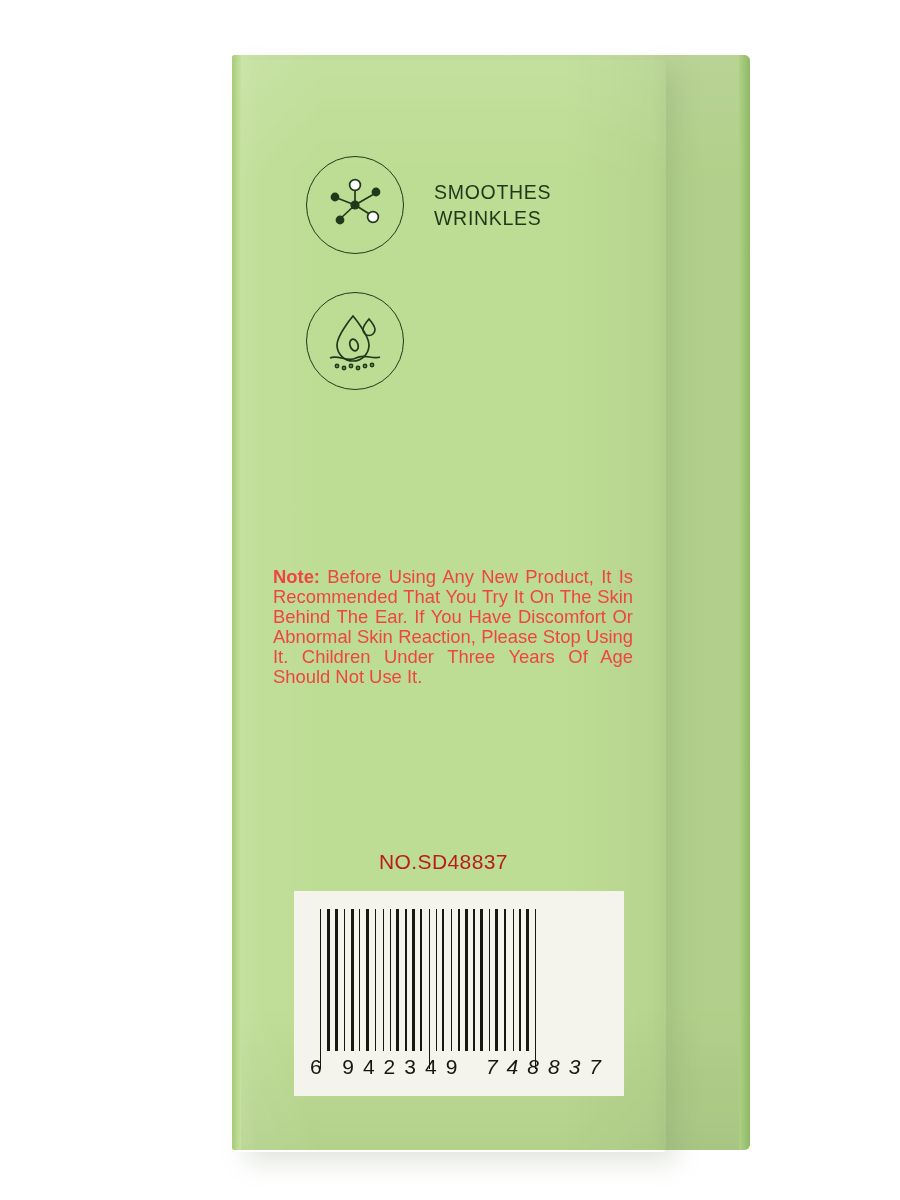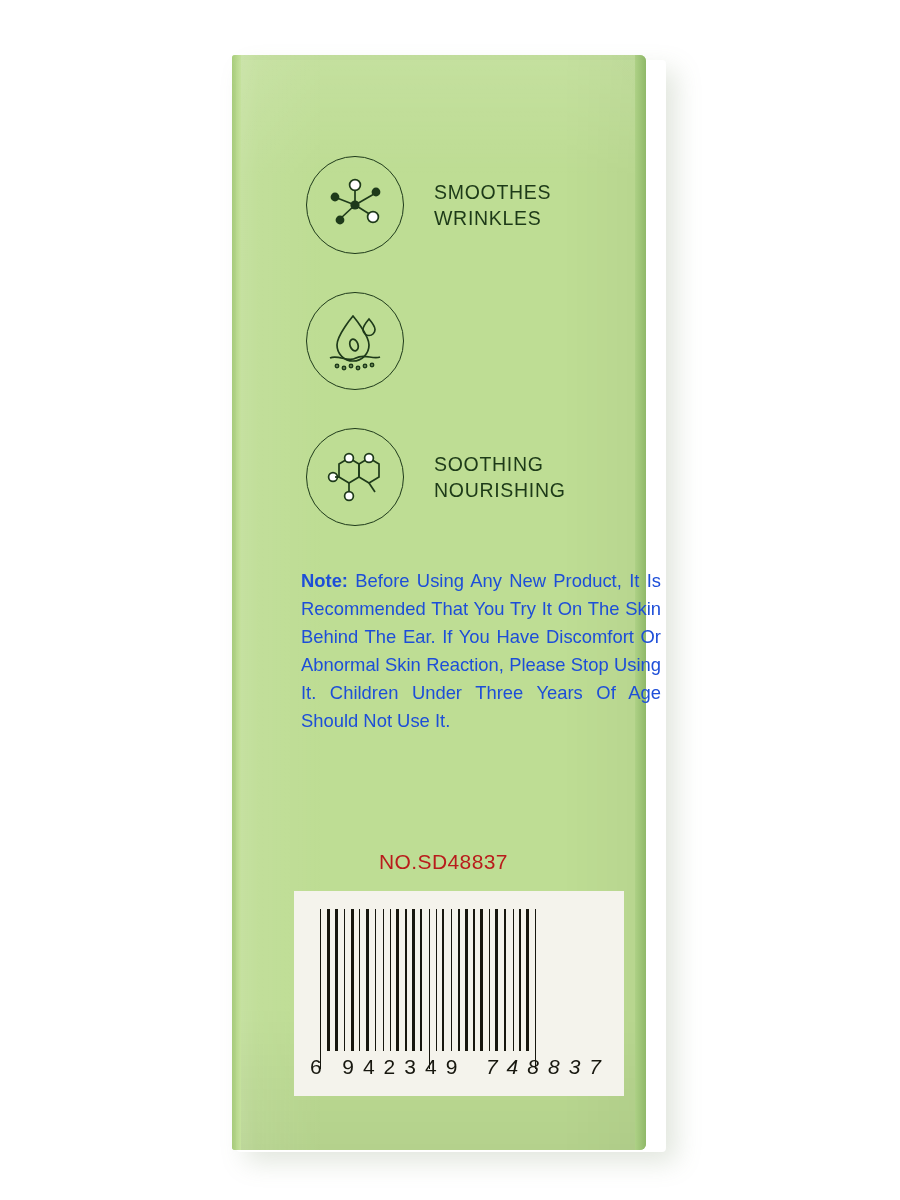--- a/index.html
+++ b/index.html
@@ -13,21 +13,21 @@
     position: relative;
     font-family: "Liberation Sans", sans-serif;
     overflow: hidden;
   }
 
   
   #product-box {
     position: absolute;
     left: 232px;
     top: 55px;
-    width: 414px;
+    width: 518px;
     height: 1095px;
   }
 
   .box-face {
     position: absolute;
     inset: 0;
     background: #bedd94;
     border-radius: 3px 6px 6px 3px;
   }
   
@@ -113,26 +113,25 @@
     letter-spacing: 0.7px;
     white-space: pre-line;
   }
 
   
   #note-block {
     position: absolute;
     left: 41px;
     top: 512px;
     width: 360px;
-    color: #1d4ed8;
+    color: #ef4444;
     font-size: 18.4px;
-    line-height: 28px;
+    line-height: 20px;
     text-align: justify;
     text-justify: inter-word;
-    margin-left: 28px;
   }
   #note-block .note-label {
     font-weight: bold;
   }
 
   
   #product-code {
     position: absolute;
     left: 147px;
     top: 795px;
@@ -217,37 +216,20 @@
           <circle cx="14" cy="58" r="1.6"></circle>
           <circle cx="21" cy="60" r="1.6"></circle>
           <circle cx="28" cy="58" r="1.6"></circle>
           <circle cx="35" cy="60" r="1.6"></circle>
           <circle cx="42" cy="58" r="1.6"></circle>
           <circle cx="49" cy="57" r="1.6"></circle>
         </svg>
       </div>
     </div>
 
-    <div class="feature-row">
-      <div class="feature-icon">
-        <svg width="64" height="62" viewBox="0 0 64 62" fill="none" stroke="#1e3a1a" stroke-width="1.7">
-          <polygon points="16,18 26,12 36,18 36,31 26,37 16,31"></polygon>
-          <polygon points="36,18 46,12 56,18 56,31 46,37 36,31"></polygon>
-          <line x1="26" y1="37" x2="26" y2="48"></line>
-          <line x1="46" y1="37" x2="52" y2="46"></line>
-          <circle cx="26" cy="12" r="4.4" fill="#ffffff"></circle>
-          <circle cx="46" cy="12" r="4.4" fill="#ffffff"></circle>
-          <circle cx="10" cy="31" r="4.4" fill="#ffffff"></circle>
-          <circle cx="26" cy="50" r="4.4" fill="#ffffff"></circle>
-          <line x1="16" y1="31" x2="12" y2="31"></line>
-        </svg>
-      </div>
-      <div class="feature-text">SOOTHING
-NOURISHING</div>
-    </div>
 
   </div>
 
   <div id="note-block">
     <span class="note-label">Note:</span><span> Before Using Any New Product, It Is Recommended That You Try It On The Skin Behind The Ear. If You Have Discomfort Or Abnormal Skin Reaction, Please Stop Using It. Children Under Three Years Of Age Should Not Use It.</span>
   </div>
 
   <div id="product-code">NO.SD48837</div>
 
   <div id="barcode-panel">

